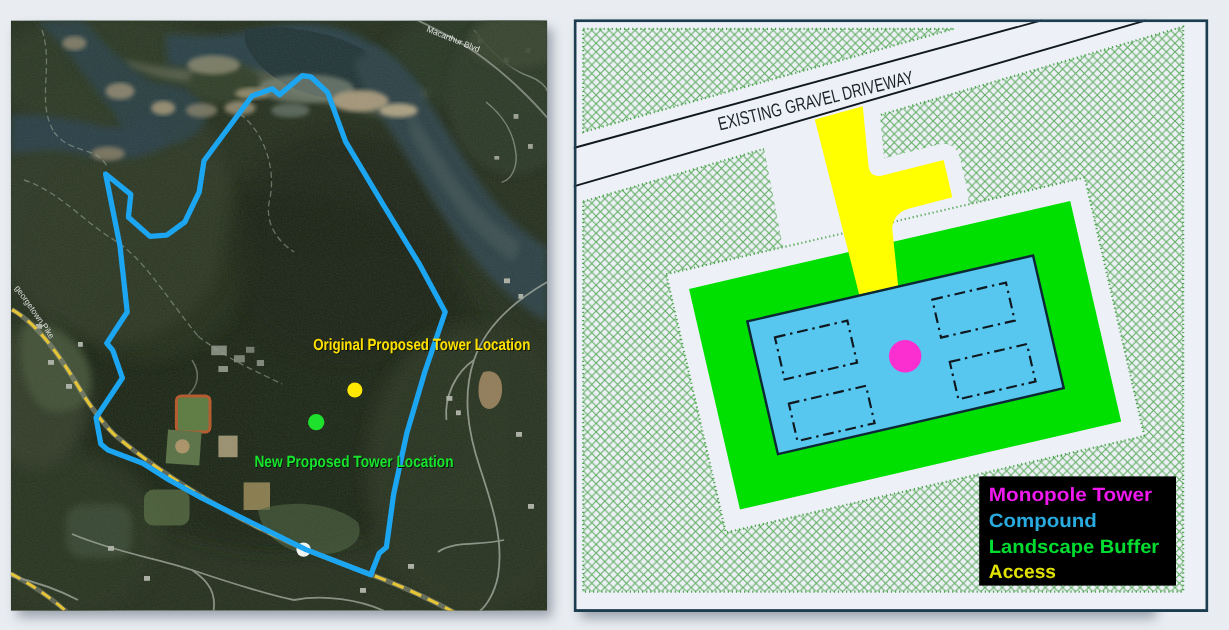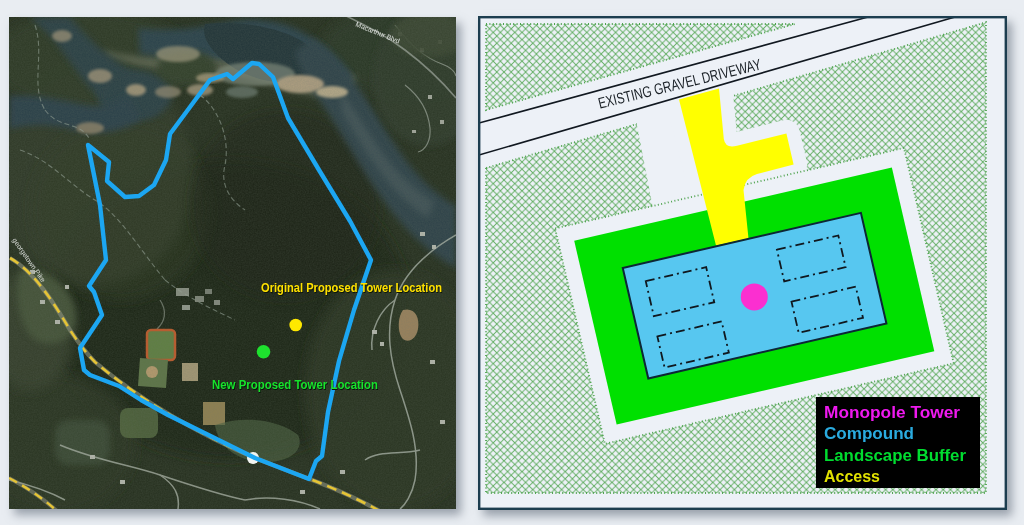--- a/index.html
+++ b/index.html
@@ -1,18 +1,18 @@
 <!DOCTYPE html>
 <html><head>
 <meta charset="utf-8">
 <style>
 html,body{margin:0;padding:0;width:1024px;height:525px;background:#e9edf2;overflow:hidden;
 font-family:"Liberation Sans", sans-serif;}
 #leftpanel{position:absolute;left:9px;top:17px;width:447px;height:492px;box-shadow:5px 6px 9px rgba(90,100,115,.55);}
-#rightpanel{position:absolute;left:478px;top:16px;width:529px;height:494px;box-shadow:5px 6px 9px rgba(90,100,115,.55);}
+#rightpanel{position:absolute;left:478px;top:16px;width:481px;height:494px;box-shadow:5px 6px 9px rgba(90,100,115,.55);}
 svg{display:block}
 </style>
 </head>
 <body>
 
 <div id="leftpanel">
 <svg width="447" height="492" viewBox="9 17 447 492" xmlns="http://www.w3.org/2000/svg">
 
 <rect x="9" y="17" width="447" height="492" fill="#26301f"></rect>
 <defs>

